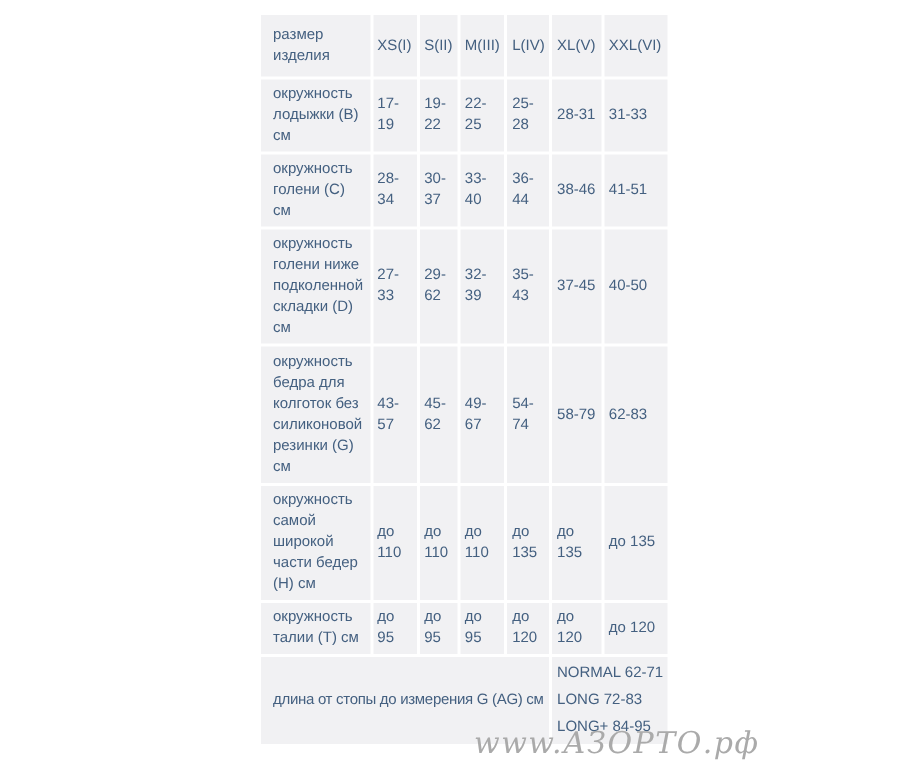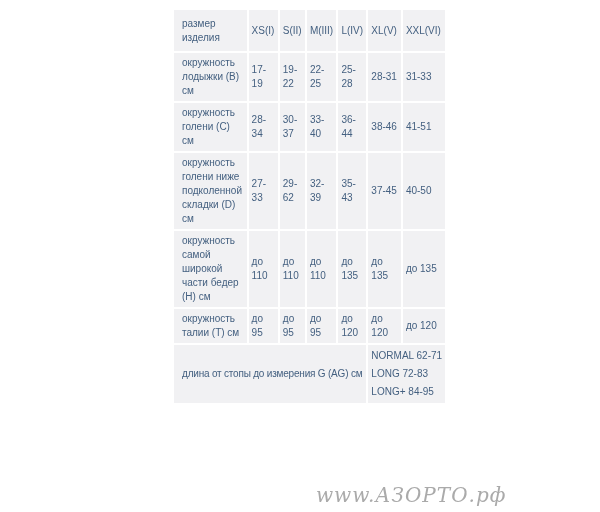--- a/index.html
+++ b/index.html
@@ -122,20 +122,29 @@
     <tr class="r-d">
       <td class="label-cell">окружность голени ниже подколенной складки (D) см</td>
       <td>27-33</td>
       <td>29-62</td>
       <td>32-39</td>
       <td>35-43</td>
       <td>37-45</td>
       <td>40-50</td>
     </tr>
 
+    <tr class="r-g">
+      <td class="label-cell">окружность бедра для колготок без силиконовой резинки (G) см</td>
+      <td>43-57</td>
+      <td>45-62</td>
+      <td>49-67</td>
+      <td>54-74</td>
+      <td>58-79</td>
+      <td>62-83</td>
+    </tr>
 
     <tr class="r-h">
       <td class="label-cell">окружность самой широкой части бедер (H) см</td>
       <td>до 110</td>
       <td>до 110</td>
       <td>до 110</td>
       <td>до 135</td>
       <td>до 135</td>
       <td>до 135</td>
     </tr>

